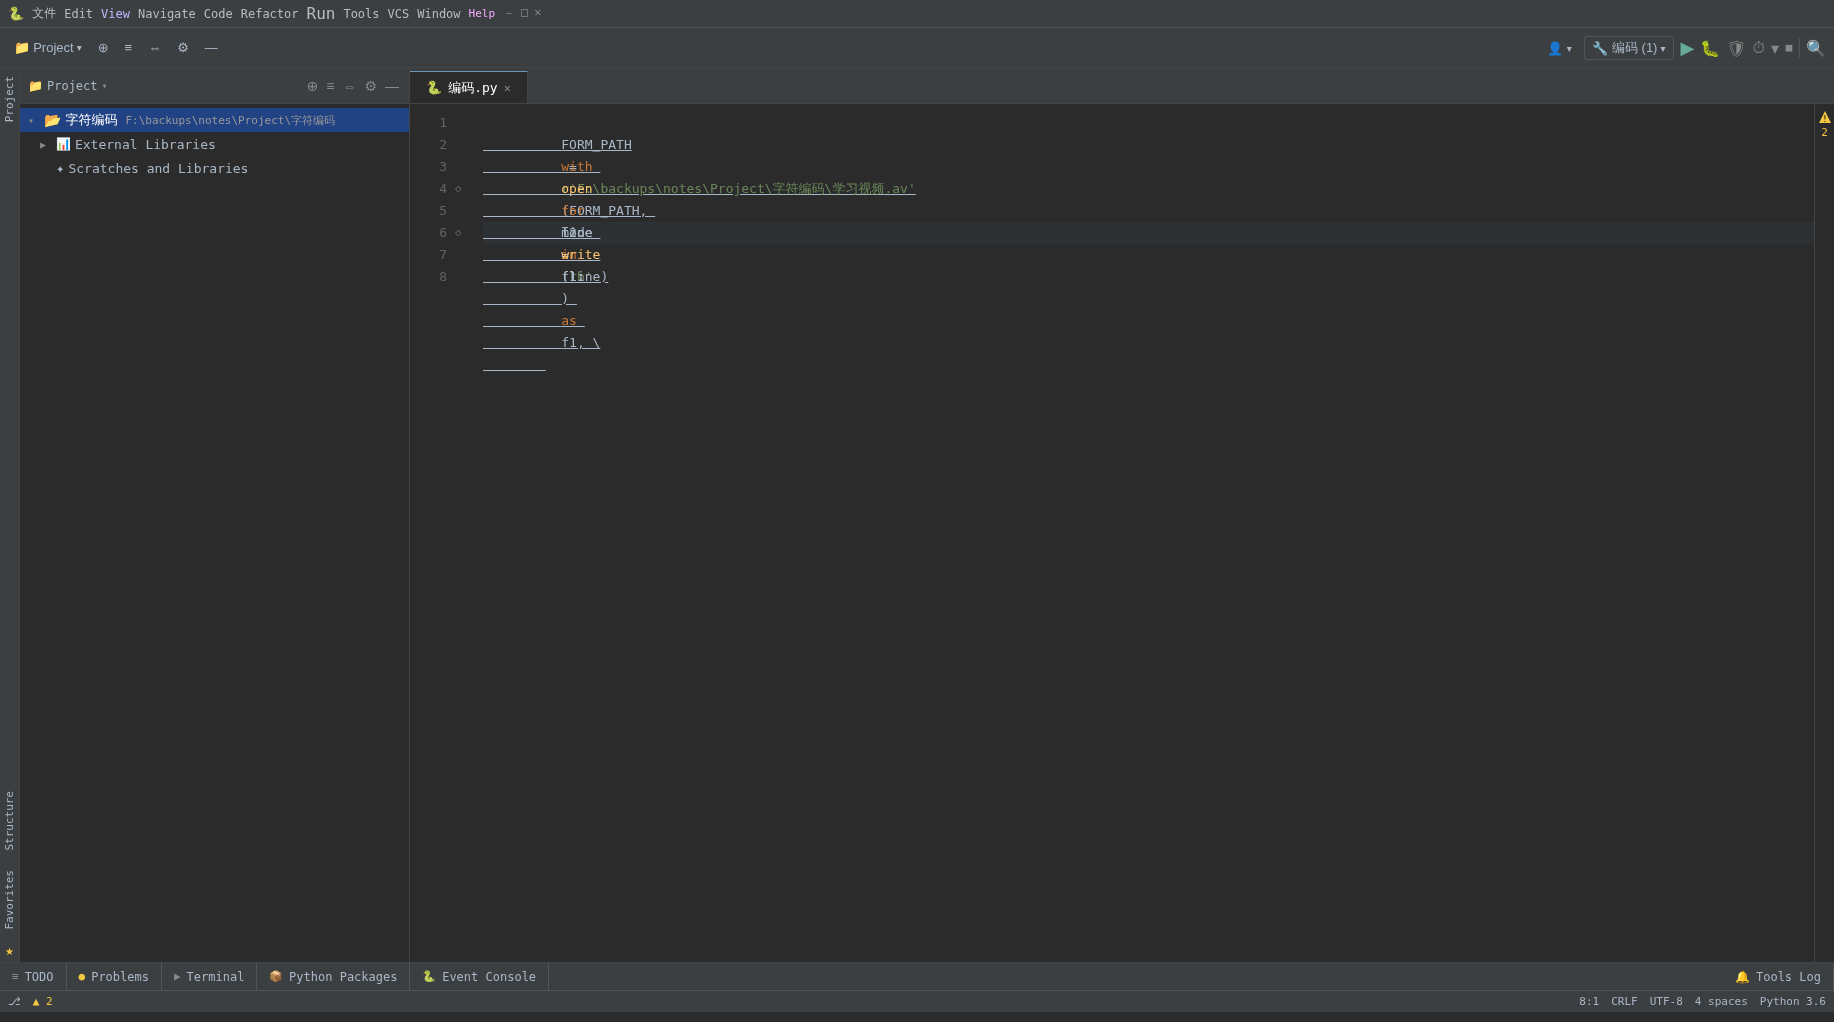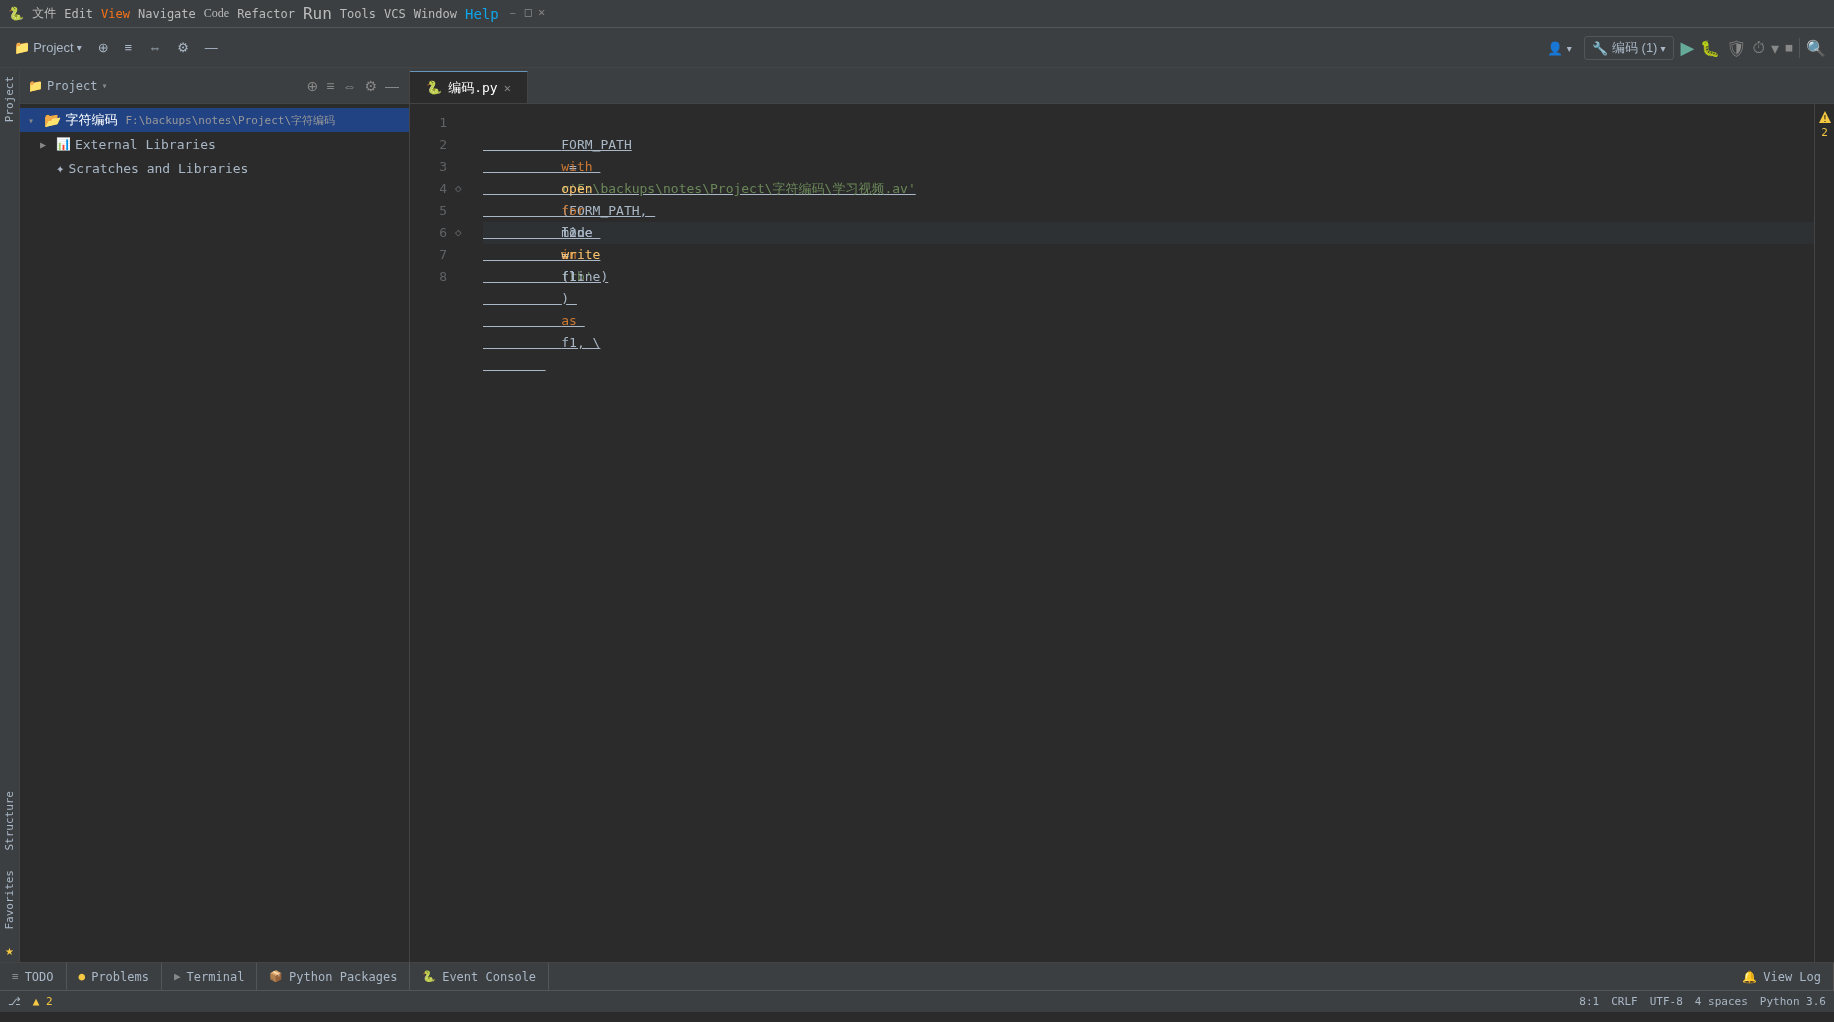--- a/index.html
+++ b/index.html
@@ -275,29 +275,29 @@
       white-space: nowrap;
     }
   </style>
 </head>
 <body>
 
 <div id="titlebar">
   <span style="font-size:13px;">🐍</span>
   <span style="font-size:12px;color:#bbb;cursor:pointer;">文件</span>
   <span style="font-size:12px;color:#bbb;cursor:pointer;">Edit</span>
-  <span style="font-size:12px;color:#f97316;cursor:pointer;">View</span>
+  <span style="font-size:12px;color:#c4b5fd;cursor:pointer;">View</span>
   <span style="font-size:12px;color:#bbb;cursor:pointer;">Navigate</span>
-  <span style="font-size:12px;color:#bbb;cursor:pointer;font-family:Liberation Serif, serif;">Code</span>
+  <span style="font-size:12px;color:#bbb;cursor:pointer;">Code</span>
   <span style="font-size:12px;color:#bbb;cursor:pointer;">Refactor</span>
   <span style="font-size:16px;color:#bbb;cursor:pointer;">Run</span>
   <span style="font-size:12px;color:#bbb;cursor:pointer;">Tools</span>
   <span style="font-size:12px;color:#bbb;cursor:pointer;">VCS</span>
   <span style="font-size:12px;color:#bbb;cursor:pointer;">Window</span>
-  <span style="font-size:14px;color:#0ea5e9;cursor:pointer;">Help</span>
+  <span style="font-size:11px;color:#f0abfc;cursor:pointer;">Help</span>
   <div style="display:flex;gap:6px;">
     <span style="color:#888;font-size:12px;">－</span>
     <span style="color:#888;font-size:12px;">□</span>
     <span style="color:#888;font-size:12px;">✕</span>
   </div>
 </div>
 
 <div id="toolbar" style="position:relative;">
   <button class="toolbar-btn">
     <span>📁</span>
@@ -486,21 +486,21 @@
     <span class="tab-icon">📦</span>
     <span>Python Packages</span>
   </div>
   <div class="bottom-tab">
     <span class="tab-icon">🐍</span>
     <span>Event Console</span>
   </div>
   <div style="flex:1;"></div>
   <div class="bottom-tab">
     <span>🔔</span>
-    <span>View Log</span>
+    <span>Tools Log</span>
   </div>
 </div>
 
 <div id="status-bar">
   <div class="status-left">
     <span>⎇</span>
     <span style="color:#f4c842;">
       <span>▲</span>
       <span>2</span>
     </span>

